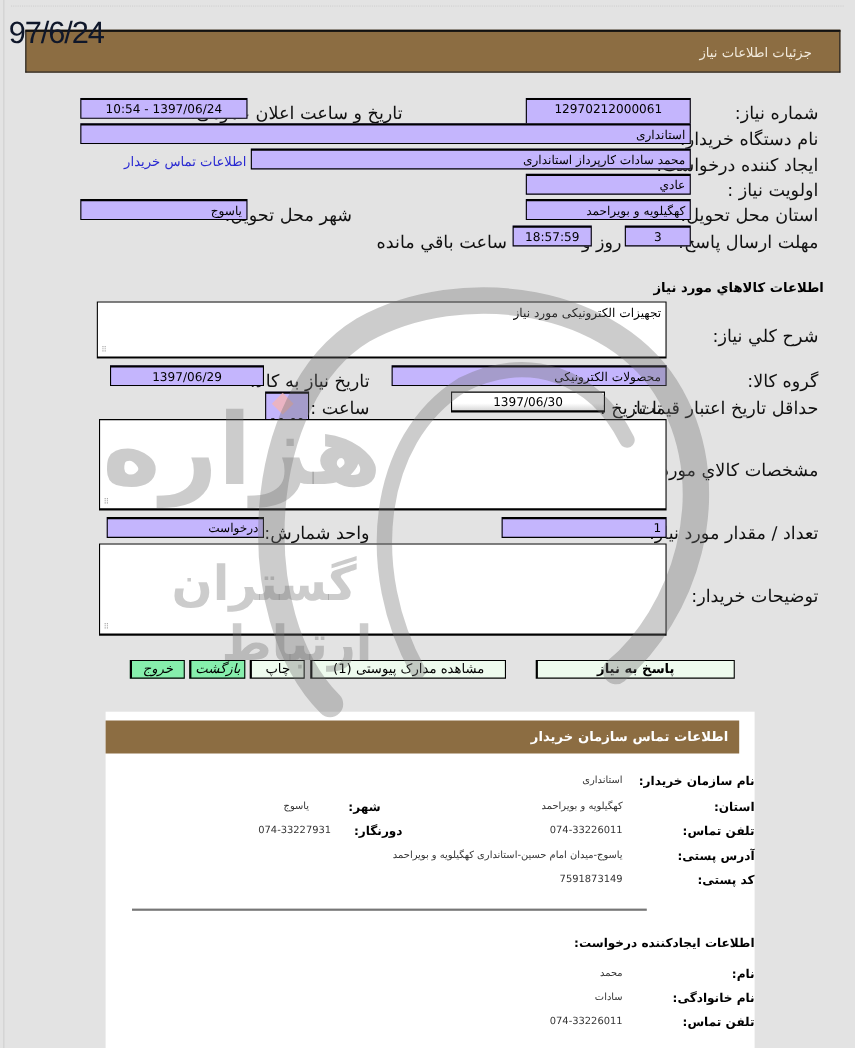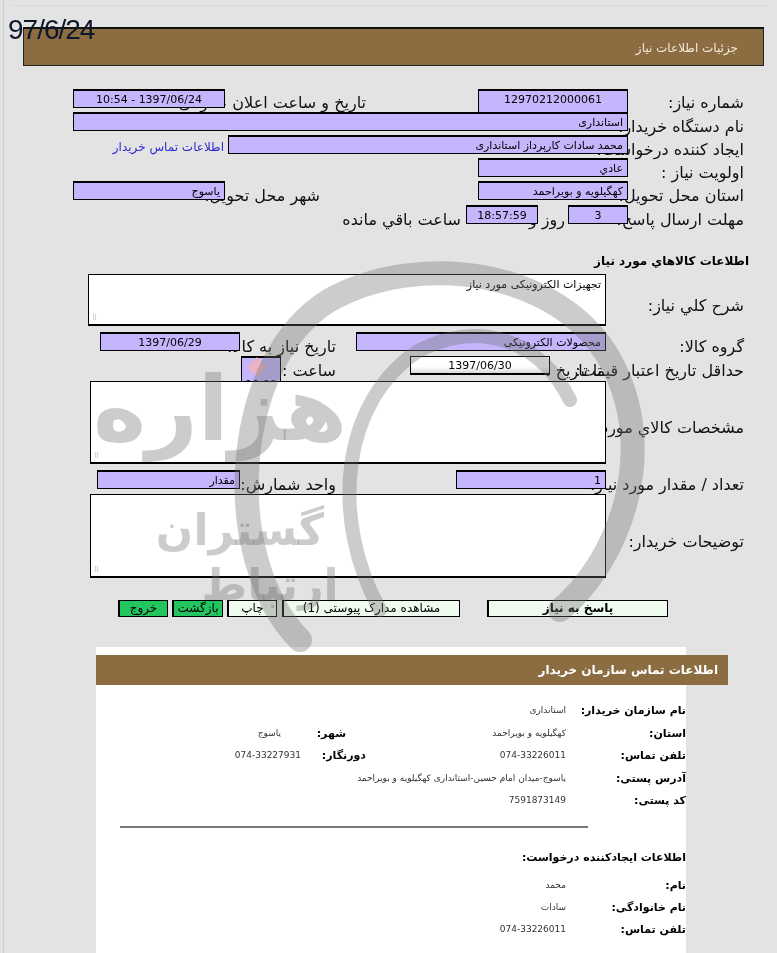--- a/index.html
+++ b/index.html
@@ -21,23 +21,23 @@
     position:absolute; background:#c4b5fd; border:1px solid #000; border-top:2px solid #000;
     font-size:11px; direction:rtl; box-sizing:border-box; padding:2px 4px; white-space:nowrap; overflow:hidden;
   }
   .box.center { text-align:center; }
   .box.ltr { direction:ltr; }
   .area { position:absolute; background:#fff; border:1px solid #000; border-bottom:2px solid #000; box-sizing:border-box; padding:3px 4px; direction:rtl; font-size:11px; }
   .grip { position:absolute; left:3px; bottom:2px; font-size:7px; color:#aaa; line-height:7px; }
   .link { position:absolute; color:#2a2ad2; font-size:12px; direction:rtl; white-space:nowrap; }
   .section-title { position:absolute; font-weight:bold; font-size:12px; direction:rtl; }
   .btn { position:absolute; height:17px; border:1px solid #000; border-left:2px solid #000; box-sizing:border-box; font-size:12px; text-align:center; line-height:14px; direction:rtl; background:#eefbee; }
-  .btn.red { background:#22c55e; }
+  .btn.red { background:#86efac;font-style:italic; }
   .panel { position:absolute; left:96px; top:647px; width:590px; height:306px; background:#fff; }
-  .panel-head { position:absolute; left:0; top:8px; width:632px; height:30px; background:#8c6d42; }
+  .panel-head { position:absolute; left:0; top:8px; width:576px; height:30px; background:#8c6d42; }
   .panel-head span { position:absolute; right:10px; top:8px; color:#fff; font-weight:bold; font-size:12px; }
   .pl { position:absolute; font-weight:bold; font-size:11px; direction:rtl; white-space:nowrap; }
   .pv { position:absolute; font-size:9px; color:#333; direction:rtl; white-space:nowrap; }
   .hr { position:absolute; left:24px; width:468px; top:179px; border-top:2px solid #777; }
   .watermark { position:absolute; left:0; top:0; width:777px; height:953px; pointer-events:none; z-index:3; }
   .note { position:absolute; left:250px; top:360px; width:14px; height:14px; background:#f4b4b4; transform:rotate(45deg); opacity:0.8; z-index:2; }
 </style>
 </head>
 <body>
 
@@ -96,21 +96,21 @@
 
 <div class="lbl" style="right:33px;top:418px;text-align:center;">مشخصات کالاي مورد نیاز:</div>
 <div class="area" style="left:90px;top:381px;width:516px;height:83px;">
   <span></span>
   <span class="grip">⠿</span>
 </div>
 
 <div class="lbl" style="right:33px;top:475px;">تعداد / مقدار مورد نیاز:</div>
 <div class="box" style="left:456px;top:470px;width:150px;height:19px;">1</div>
 <div class="lbl" style="right:441px;top:475px;">واحد شمارش:</div>
-<div class="box" style="left:97px;top:470px;width:143px;height:19px;">مقدار</div>
+<div class="box" style="left:97px;top:470px;width:143px;height:19px;">درخواست</div>
 
 <div class="lbl" style="right:33px;top:532px;">توضیحات خریدار:</div>
 <div class="area" style="left:90px;top:494px;width:516px;height:84px;">
   <span></span>
   <span class="grip">⠿</span>
 </div>
 
 <div class="btn" style="left:487px;top:600px;width:181px;font-weight:bold;">پاسخ به نیاز</div>
 <div class="btn" style="left:282px;top:600px;width:178px;">مشاهده مدارک پیوستی (1)</div>
 <div class="btn" style="left:227px;top:600px;width:50px;">چاپ</div>

